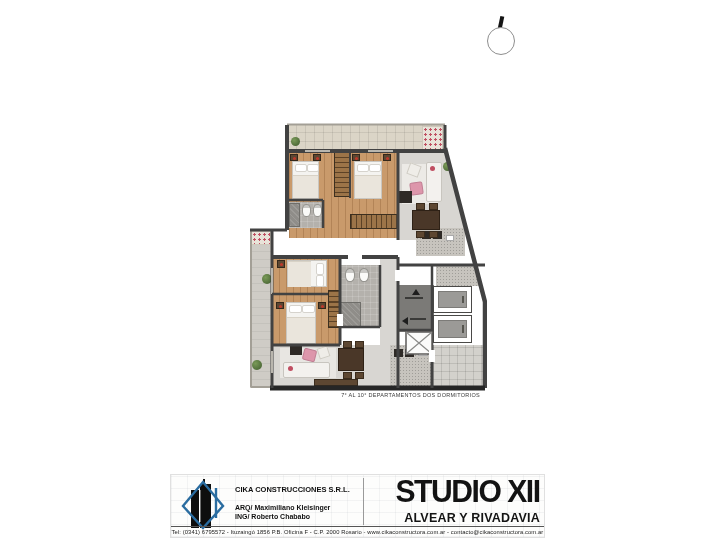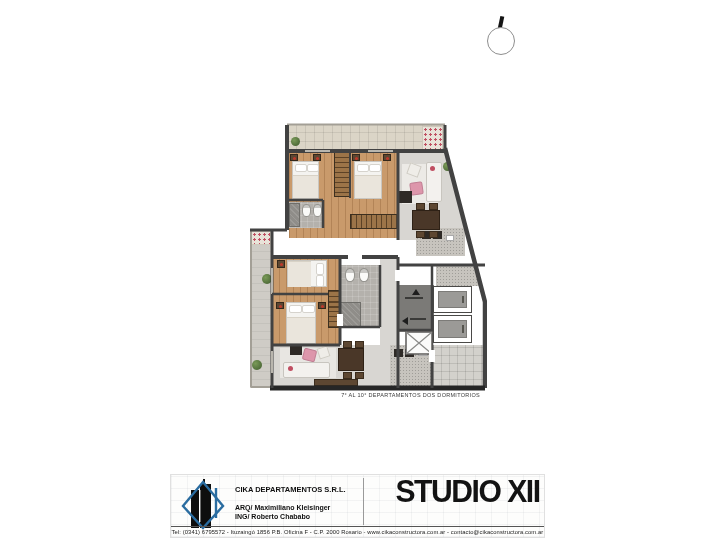--- a/index.html
+++ b/index.html
@@ -255,23 +255,24 @@
 
   <svg class="abs" style="left:4px;top:1px;" width="56" height="54" viewBox="0 0 56 54">
     <rect x="16" y="14" width="8" height="38" fill="#0e0e0e"></rect>
     <rect x="25" y="8" width="11" height="44" fill="#0e0e0e"></rect>
     <rect x="28" y="3" width="2" height="6" fill="#0e0e0e"></rect>
     <rect x="24.2" y="14" width="1.2" height="32" fill="#ffffff"></rect>
     <path d="M28,6 L48,30 L28,52 L8,30 Z" fill="none" stroke="#2a6ca0" stroke-width="2.4"></path>
     <path d="M41,12 V42" stroke="#2a6ca0" stroke-width="2.4"></path>
   </svg>
 
-  <div id="footer-company" class="abs" style="left:64px;top:10px;">CIKA DEPARTAMENTOS S.R.L.</div>
+  <div id="footer-company" class="abs" style="left:64px;top:10px;">CIKA CONSTRUCCIONES S.R.L.</div>
   <div class="abs footer-credit" style="left:64px;top:29px;">ARQ/ Maximiliano Kleisinger</div>
   <div class="abs footer-credit" style="left:64px;top:38px;">ING/ Roberto Chababo</div>
 
   <div id="footer-divider" class="abs" style="left:192px;top:3px;width:1px;height:47px;"></div>
 
   <div id="project-title" class="abs" style="right:4px;top:-1px;">STUDIO XII</div>
+  <div id="project-subtitle" class="abs" style="right:4px;top:36px;width:180px;">ALVEAR Y RIVADAVIA</div>
 
   <div id="footer-rule" class="abs" style="left:0;top:51px;width:100%;height:1px;"></div>
   <div id="footer-contact" class="abs" style="left:0;top:54px;width:100%;">Tel: (0341) 6795572 - Ituzaingó 1856 P.B. Oficina F - C.P. 2000 Rosario - www.cikaconstructora.com.ar - contacto@cikaconstructora.com.ar</div>
 </div>
 
 </body></html>

